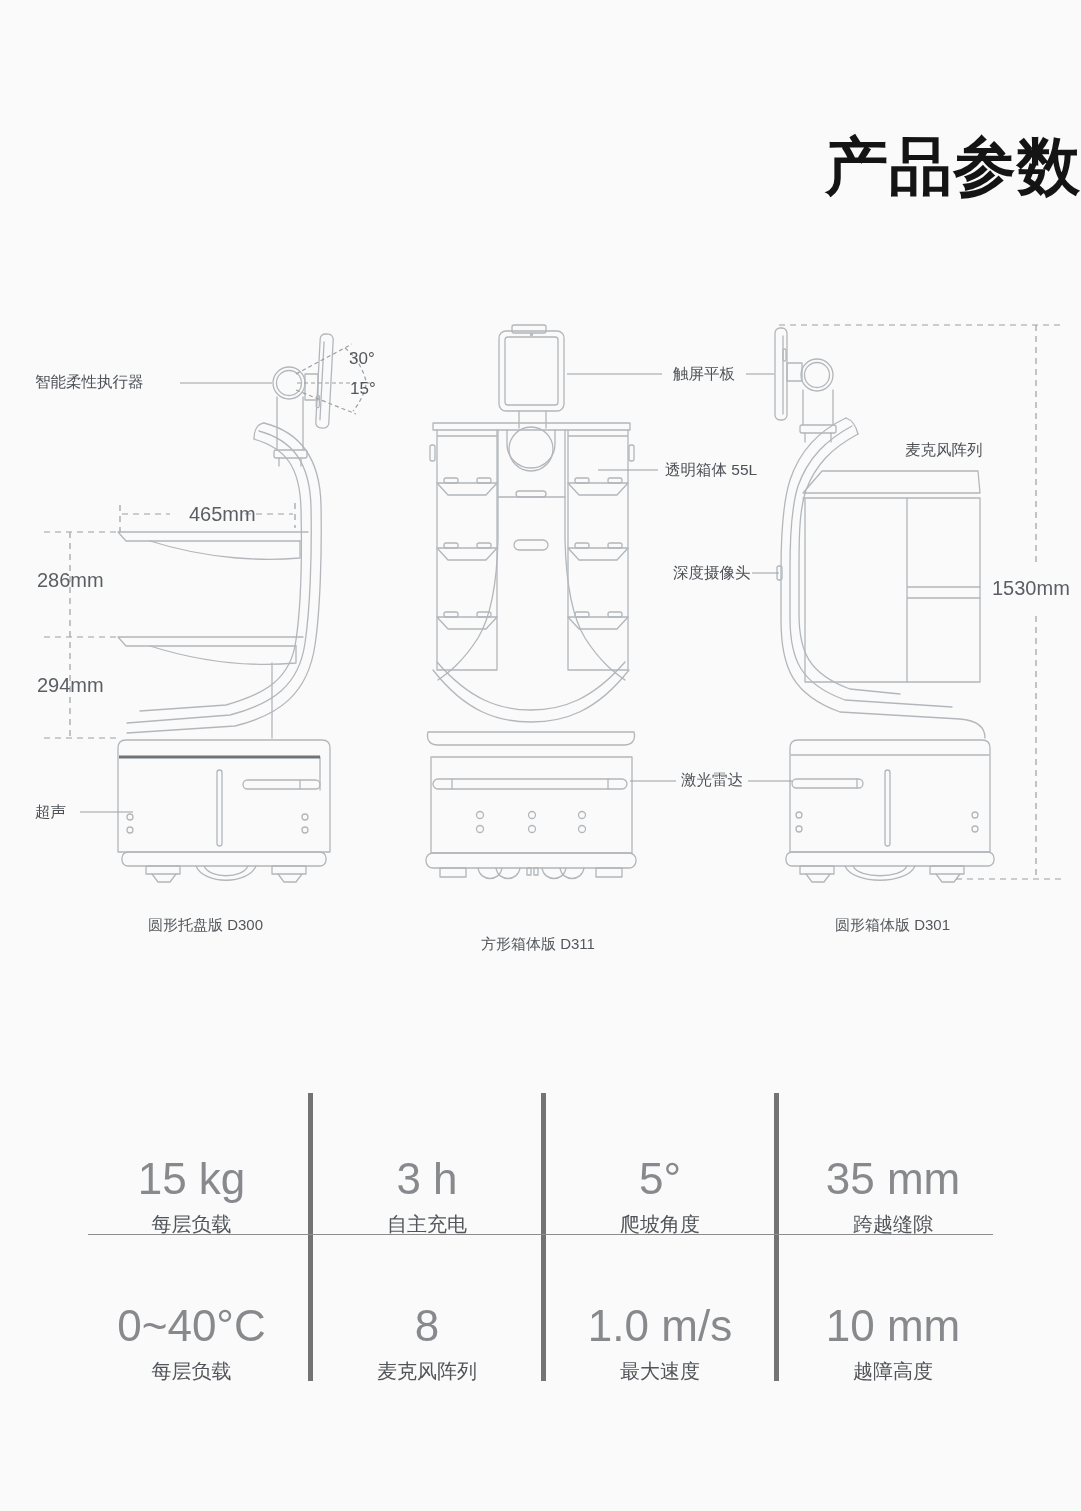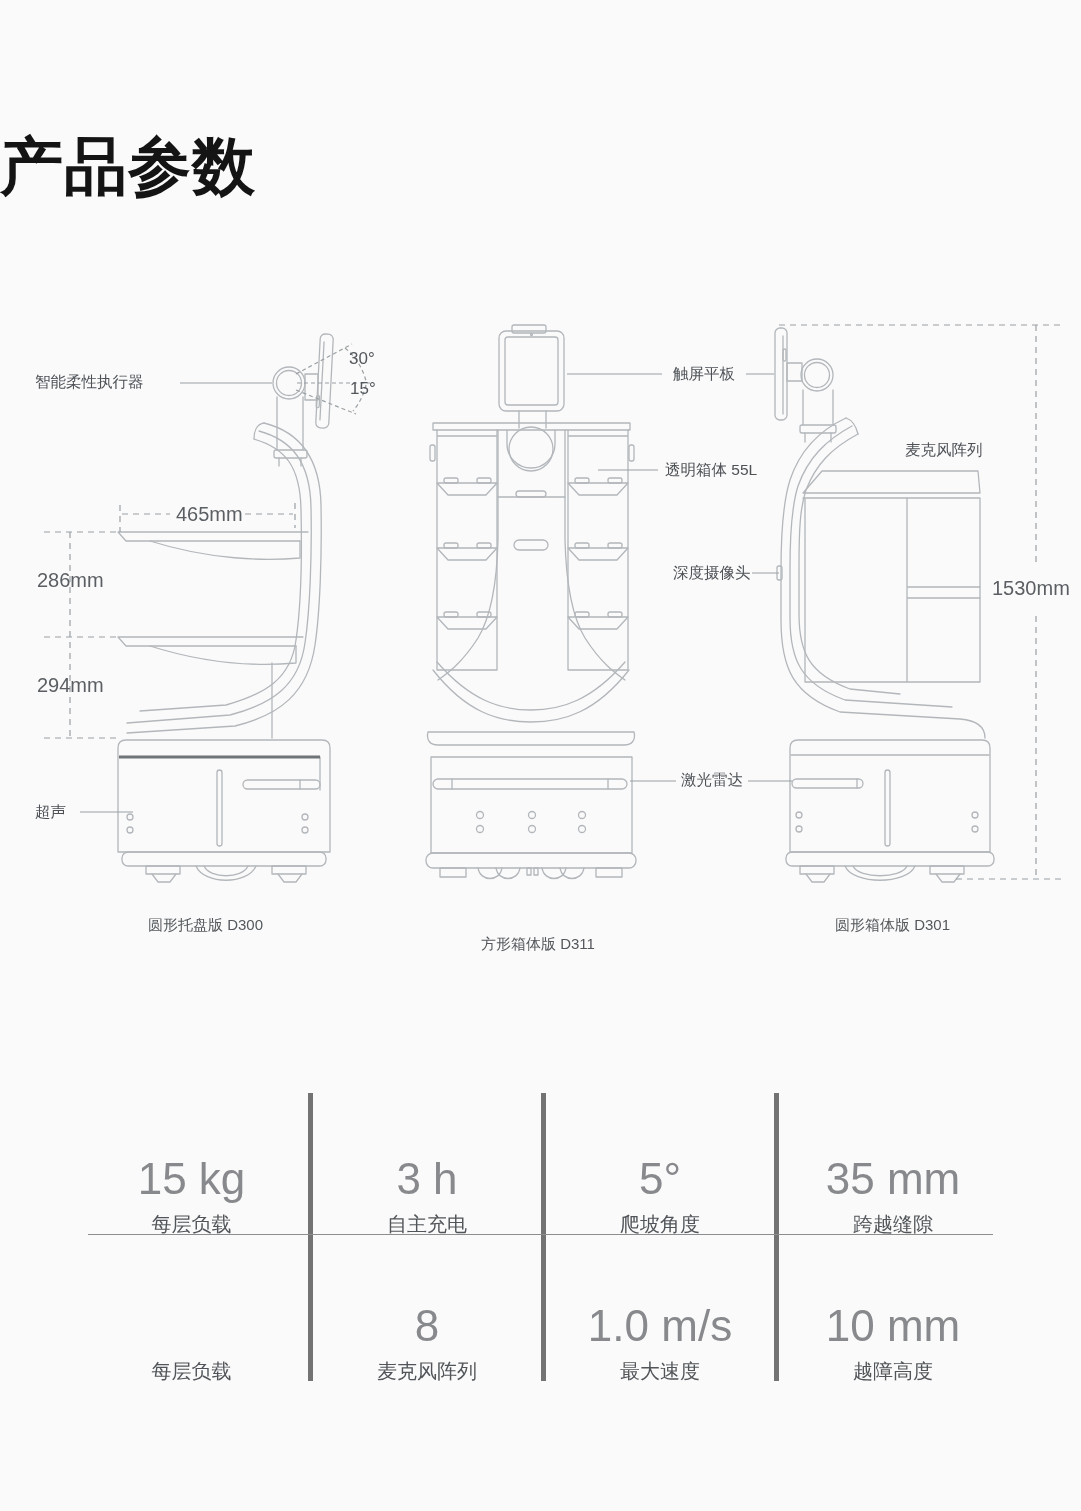--- a/index.html
+++ b/index.html
@@ -1,18 +1,18 @@
 <!DOCTYPE html>
 <html><head>
 <meta charset="utf-8">
 <style>
   html,body{margin:0;padding:0;background:#fafafa;}
   .canvas{position:relative;width:1081px;height:1511px;background:#fafafa;overflow:hidden;
           font-family:"Liberation Sans","DejaVu Sans",sans-serif;}
-  .page-title{position:absolute;top:124px;left:0;width:100%;text-align:left;
+  .page-title{position:absolute;top:124px;left:0;width:100%;text-align:right;
       font-size:63px;font-weight:600;color:#141414;letter-spacing:1px;margin:0;}
   svg.lineart{position:absolute;left:0;top:0;}
   .lbl{position:absolute;white-space:nowrap;color:#4d5156;font-size:15.5px;line-height:1;}
   .dim{position:absolute;white-space:nowrap;color:#5b5f63;font-size:20px;line-height:1;}
   .ang{position:absolute;white-space:nowrap;color:#54585c;font-size:17px;line-height:1;}
   .cap{position:absolute;white-space:nowrap;color:#54585c;font-size:15px;line-height:1;}
   
   .specs{position:absolute;left:75px;top:1093px;width:932px;}
   .spec-row{display:grid;grid-template-columns:repeat(4,1fr);}
   .spec-row.r1{height:141px;}
@@ -208,21 +208,21 @@
       <path d="M567,374 L662,374 M746,374 L774,374"></path>
       <path d="M598,470 L658,470"></path>
       <path d="M752,573 L779,573"></path>
       <path d="M630,781 L676,781 M748,781 L792,781"></path>
     </g>
   </svg>
 
   <span class="lbl" style="left:35px;top:374px">智能柔性执行器</span>
   <span class="ang" style="left:349px;top:350px">30°</span>
   <span class="ang" style="left:350px;top:380px">15°</span>
-  <span class="dim" style="left:176px;top:504px">465mm</span>
+  <span class="dim" style="left:189px;top:504px">465mm</span>
   <span class="dim" style="left:37px;top:570px">286mm</span>
   <span class="dim" style="left:37px;top:675px">294mm</span>
   <span class="lbl" style="left:35px;top:804px">超声</span>
   <span class="lbl" style="left:673px;top:366px">触屏平板</span>
   <span class="lbl" style="left:665px;top:462px">透明箱体 55L</span>
   <span class="lbl" style="left:673px;top:565px">深度摄像头</span>
   <span class="lbl" style="left:681px;top:772px">激光雷达</span>
   <span class="lbl" style="left:905px;top:442px">麦克风阵列</span>
   <span class="dim" style="left:992px;top:578px">1530mm</span>
 
@@ -245,20 +245,21 @@
         <div class="spec-label">爬坡角度</div>
       </div>
       <div class="spec-cell">
         <div class="spec-value">35 mm</div>
         <div class="spec-label">跨越缝隙</div>
       </div>
     </div>
     <hr class="specs-hr">
     <div class="spec-row r2">
       <div class="spec-cell">
+        <div class="spec-value">0~40°C</div>
         <div class="spec-label">每层负载</div>
       </div>
       <div class="spec-cell">
         <div class="spec-value">8</div>
         <div class="spec-label">麦克风阵列</div>
       </div>
       <div class="spec-cell">
         <div class="spec-value">1.0 m/s</div>
         <div class="spec-label">最大速度</div>
       </div>

